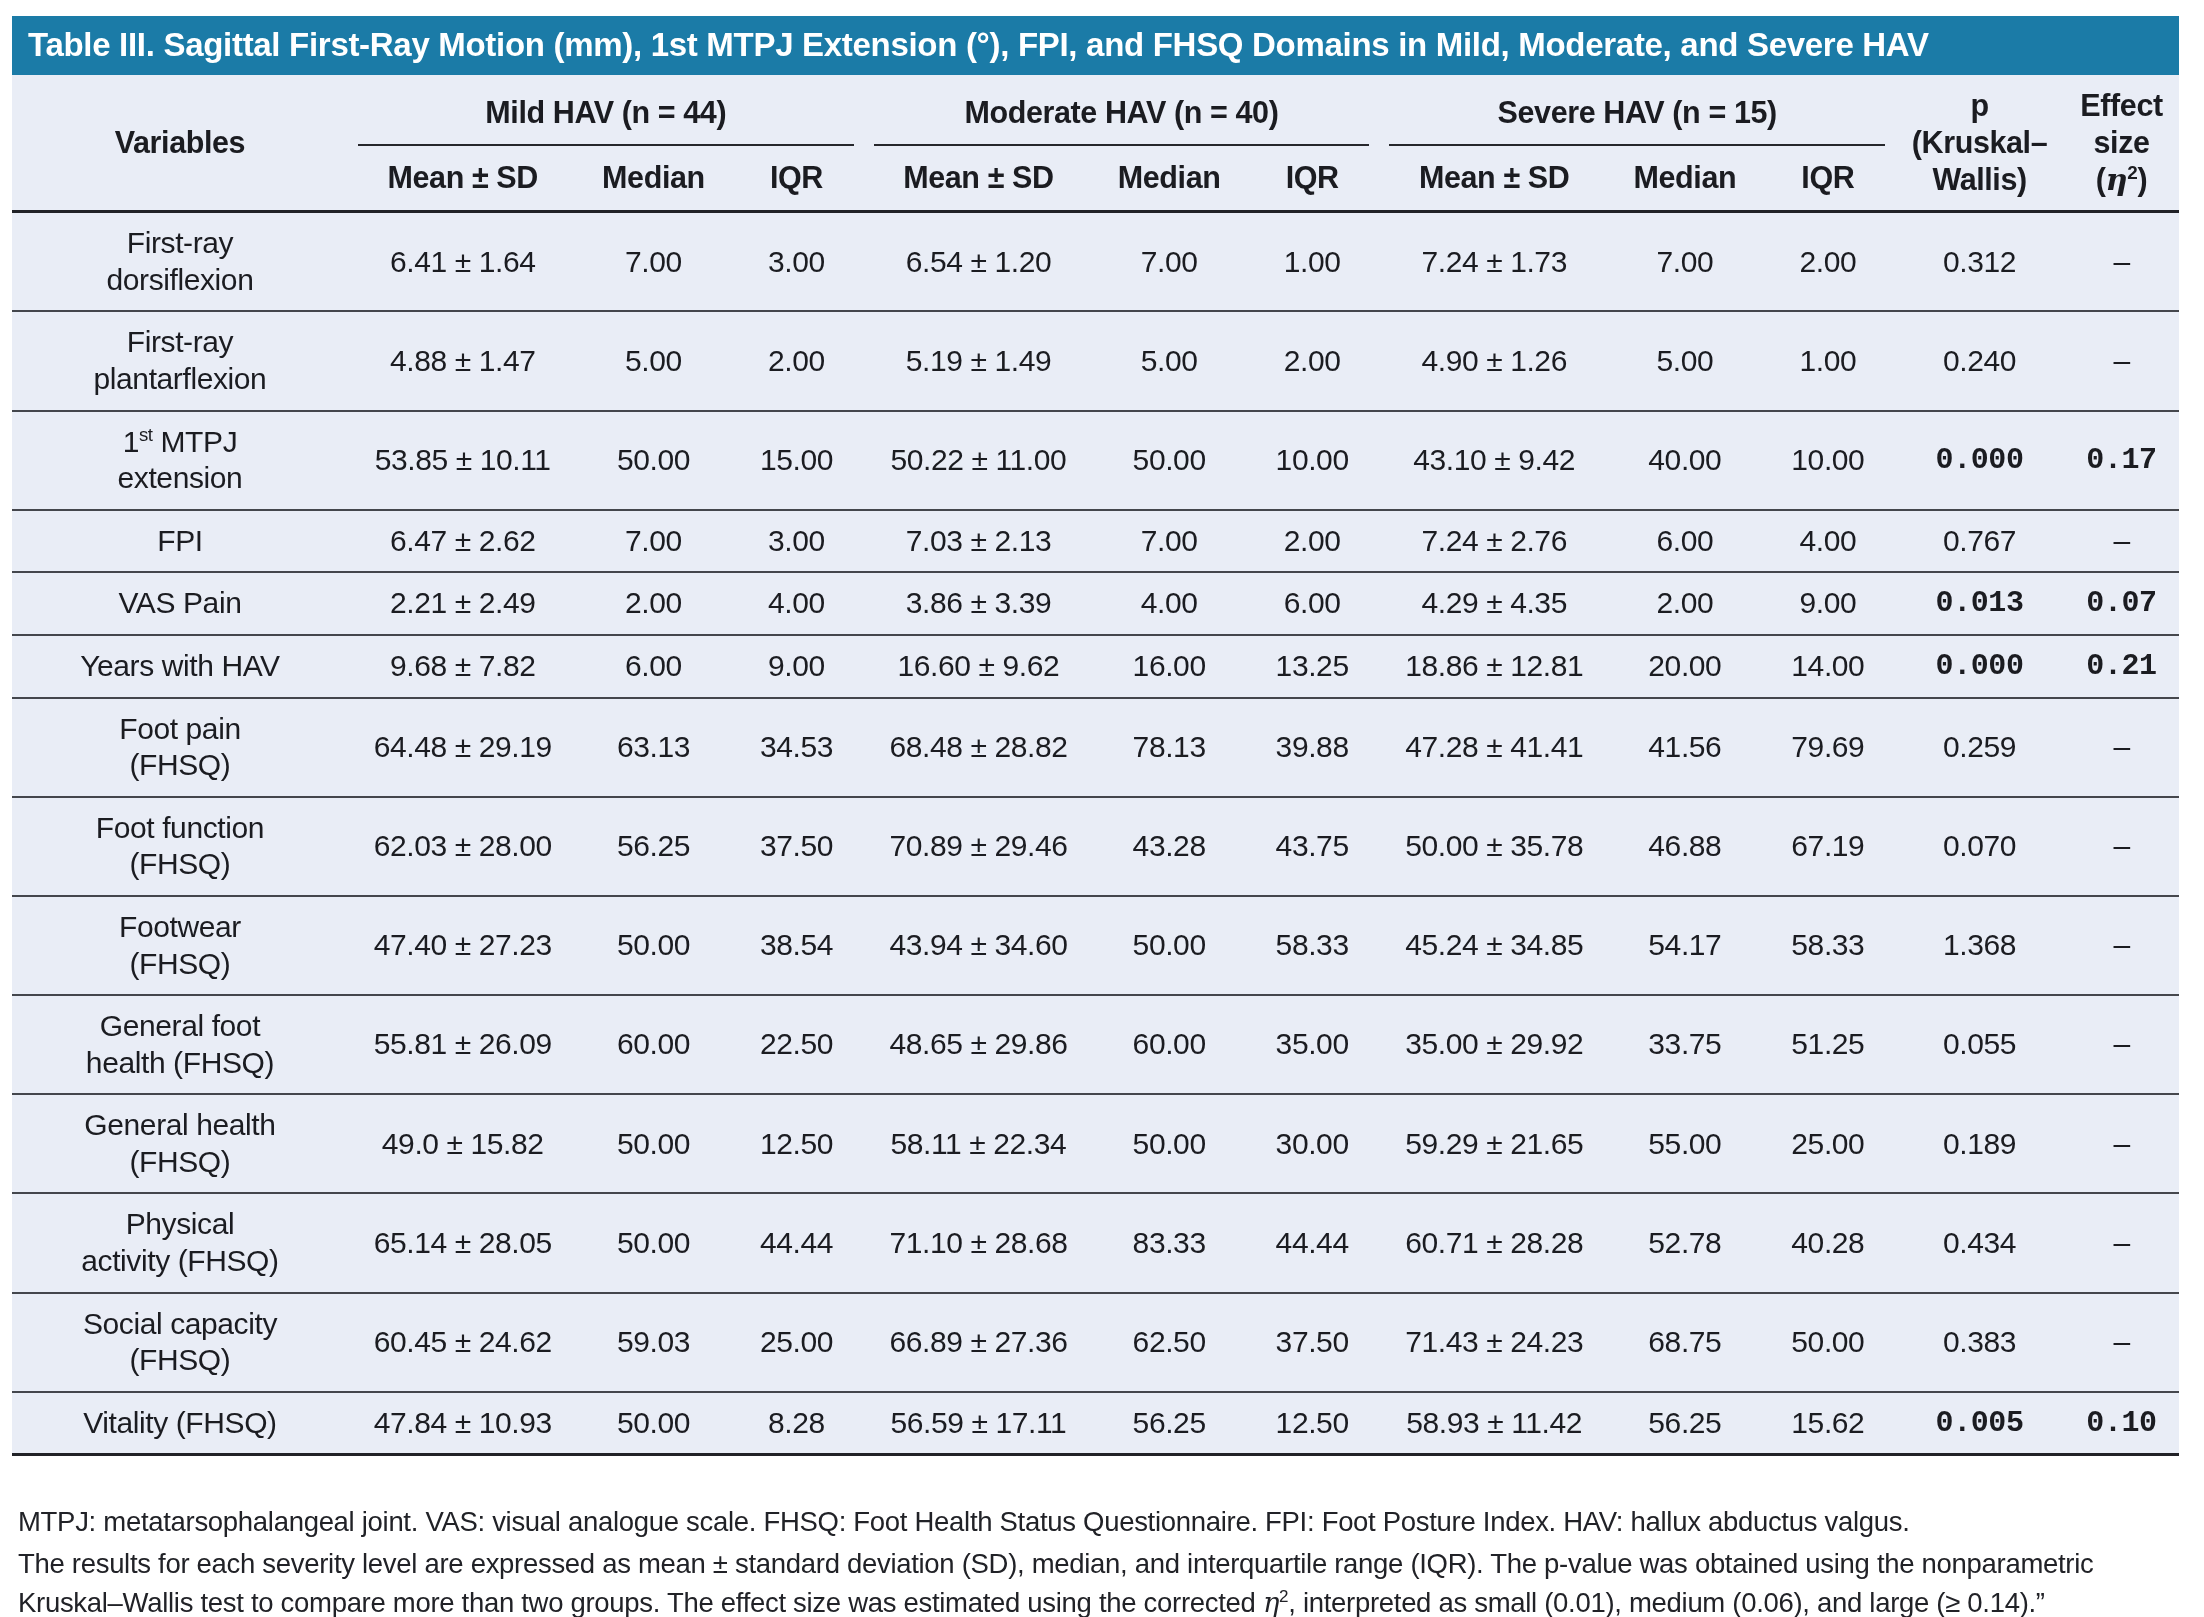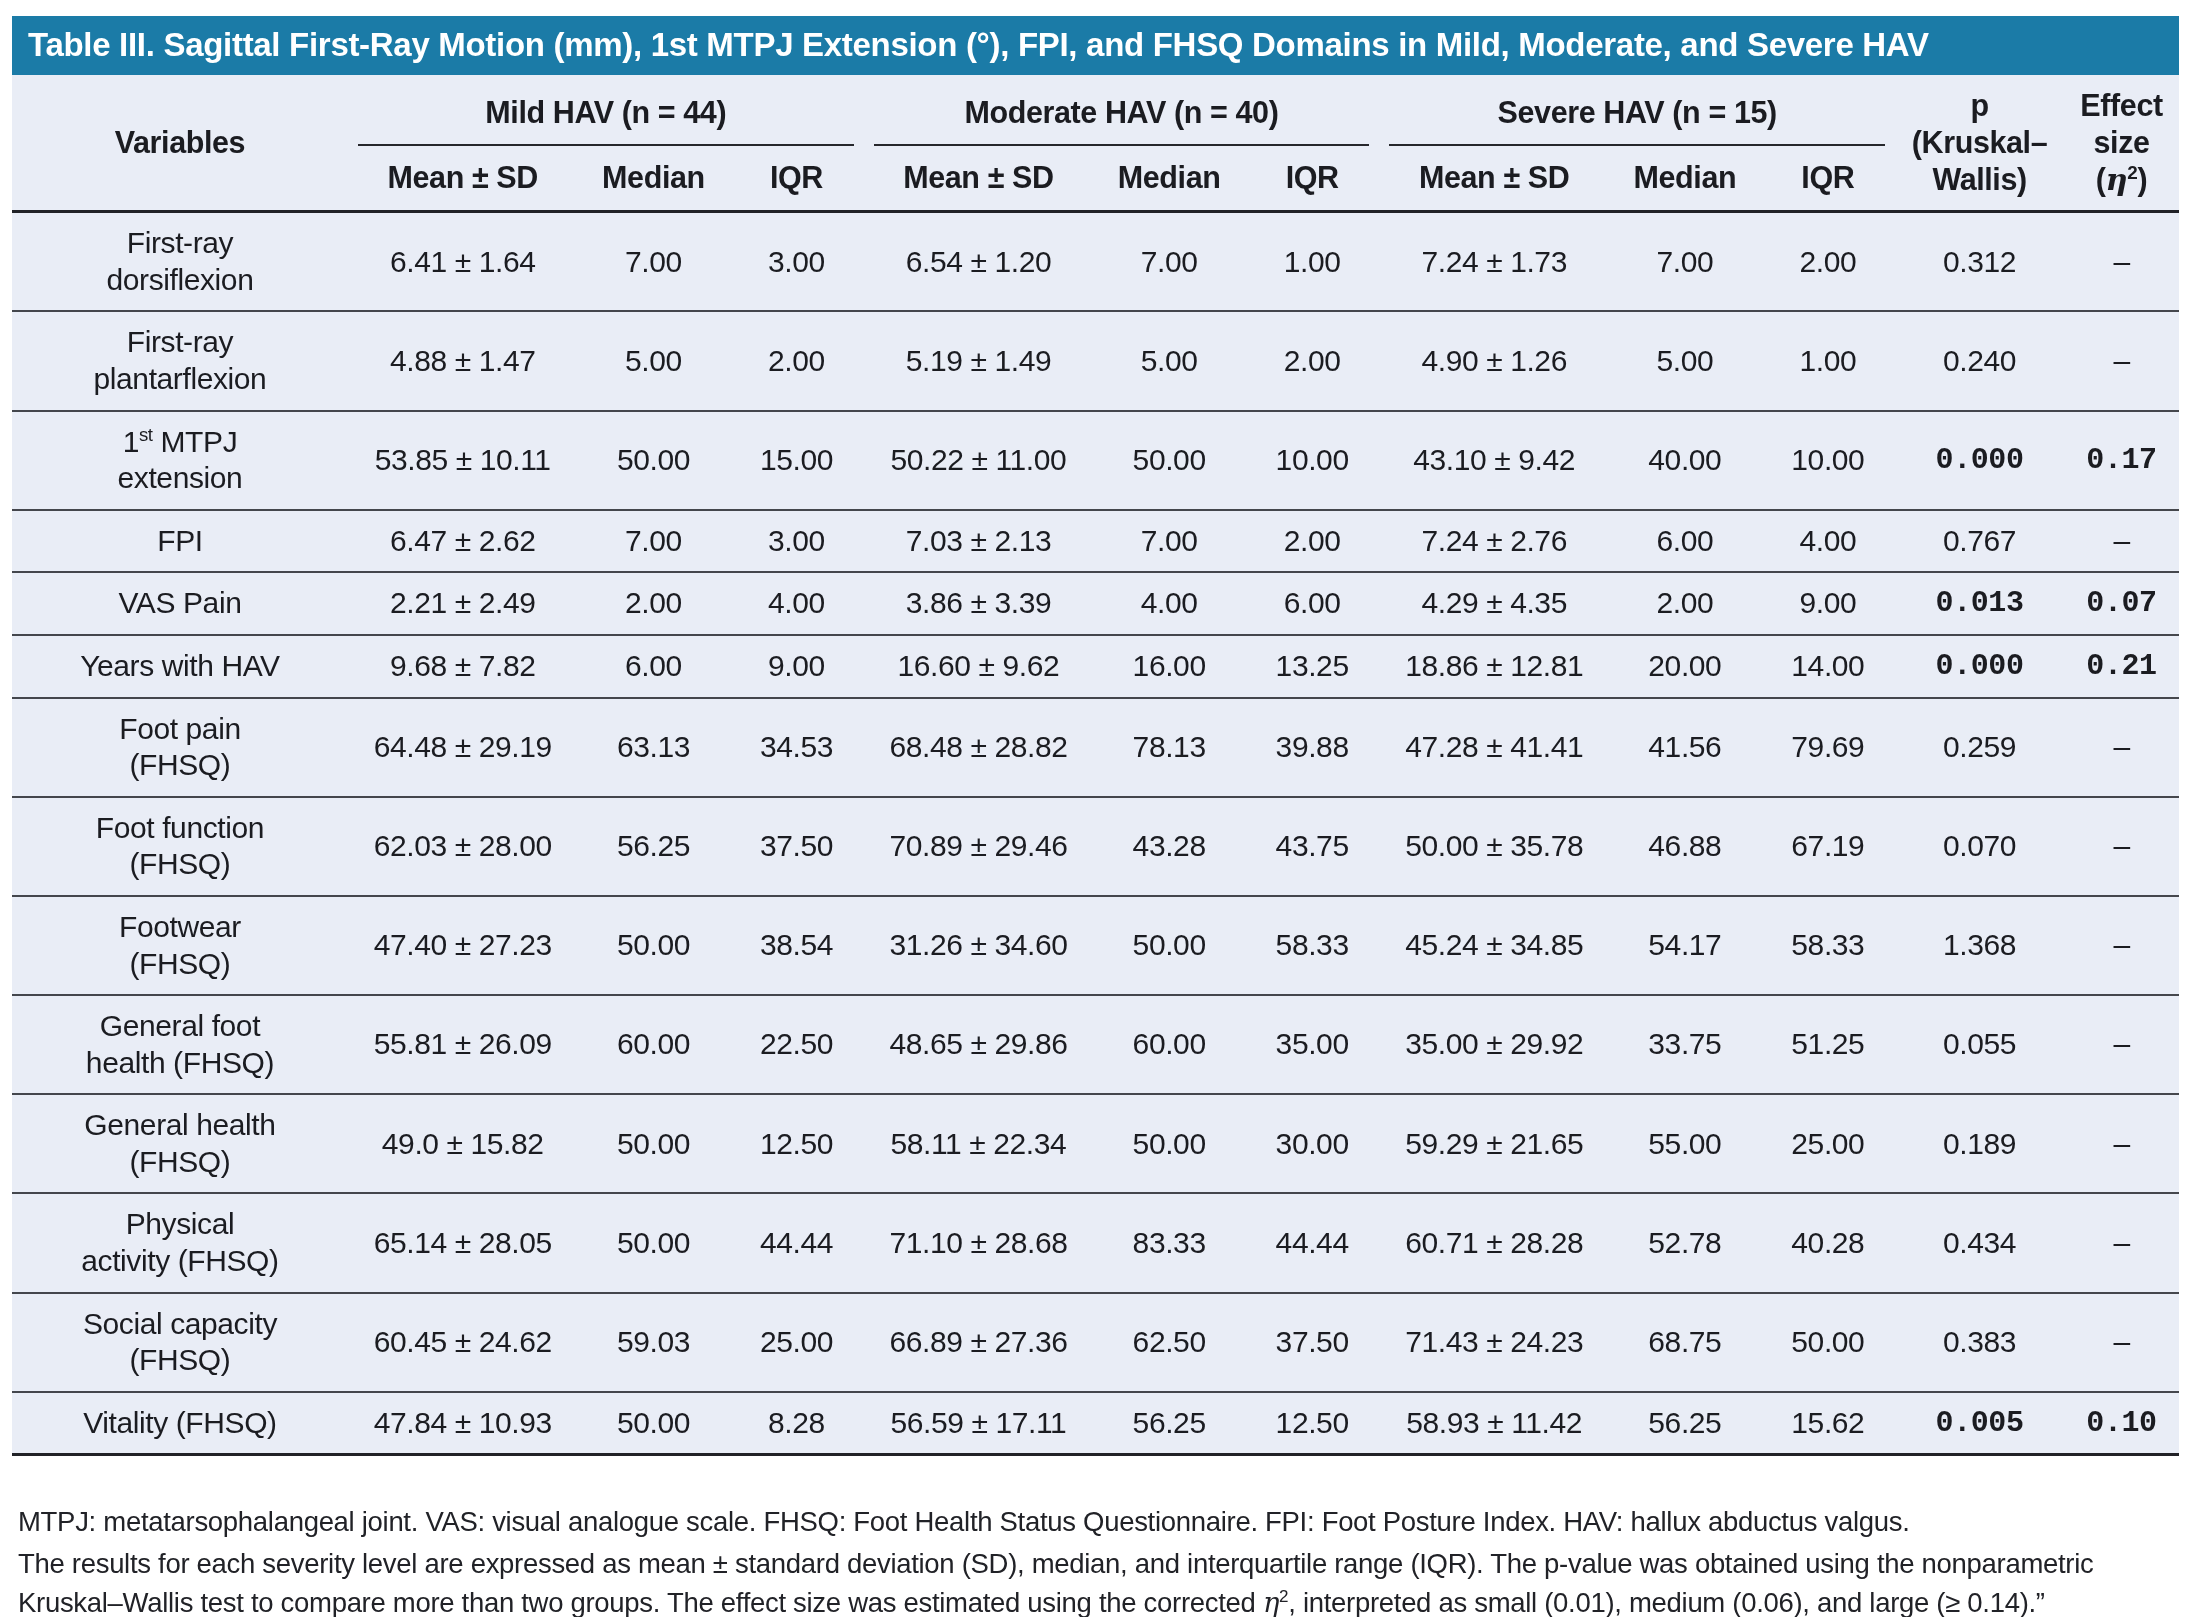--- a/index.html
+++ b/index.html
@@ -222,21 +222,21 @@
           <td>46.88</td>
           <td>67.19</td>
           <td>0.070</td>
           <td>–</td>
         </tr>
         <tr>
           <td class="var-cell">Footwear<br>(FHSQ)</td>
           <td>47.40 ± 27.23</td>
           <td>50.00</td>
           <td>38.54</td>
-          <td>31.26 ± 34.60</td>
+          <td>43.94 ± 34.60</td>
           <td>50.00</td>
           <td>58.33</td>
           <td>45.24 ± 34.85</td>
           <td>54.17</td>
           <td>58.33</td>
           <td>1.368</td>
           <td>–</td>
         </tr>
         <tr>
           <td class="var-cell">General foot<br>health (FHSQ)</td>

